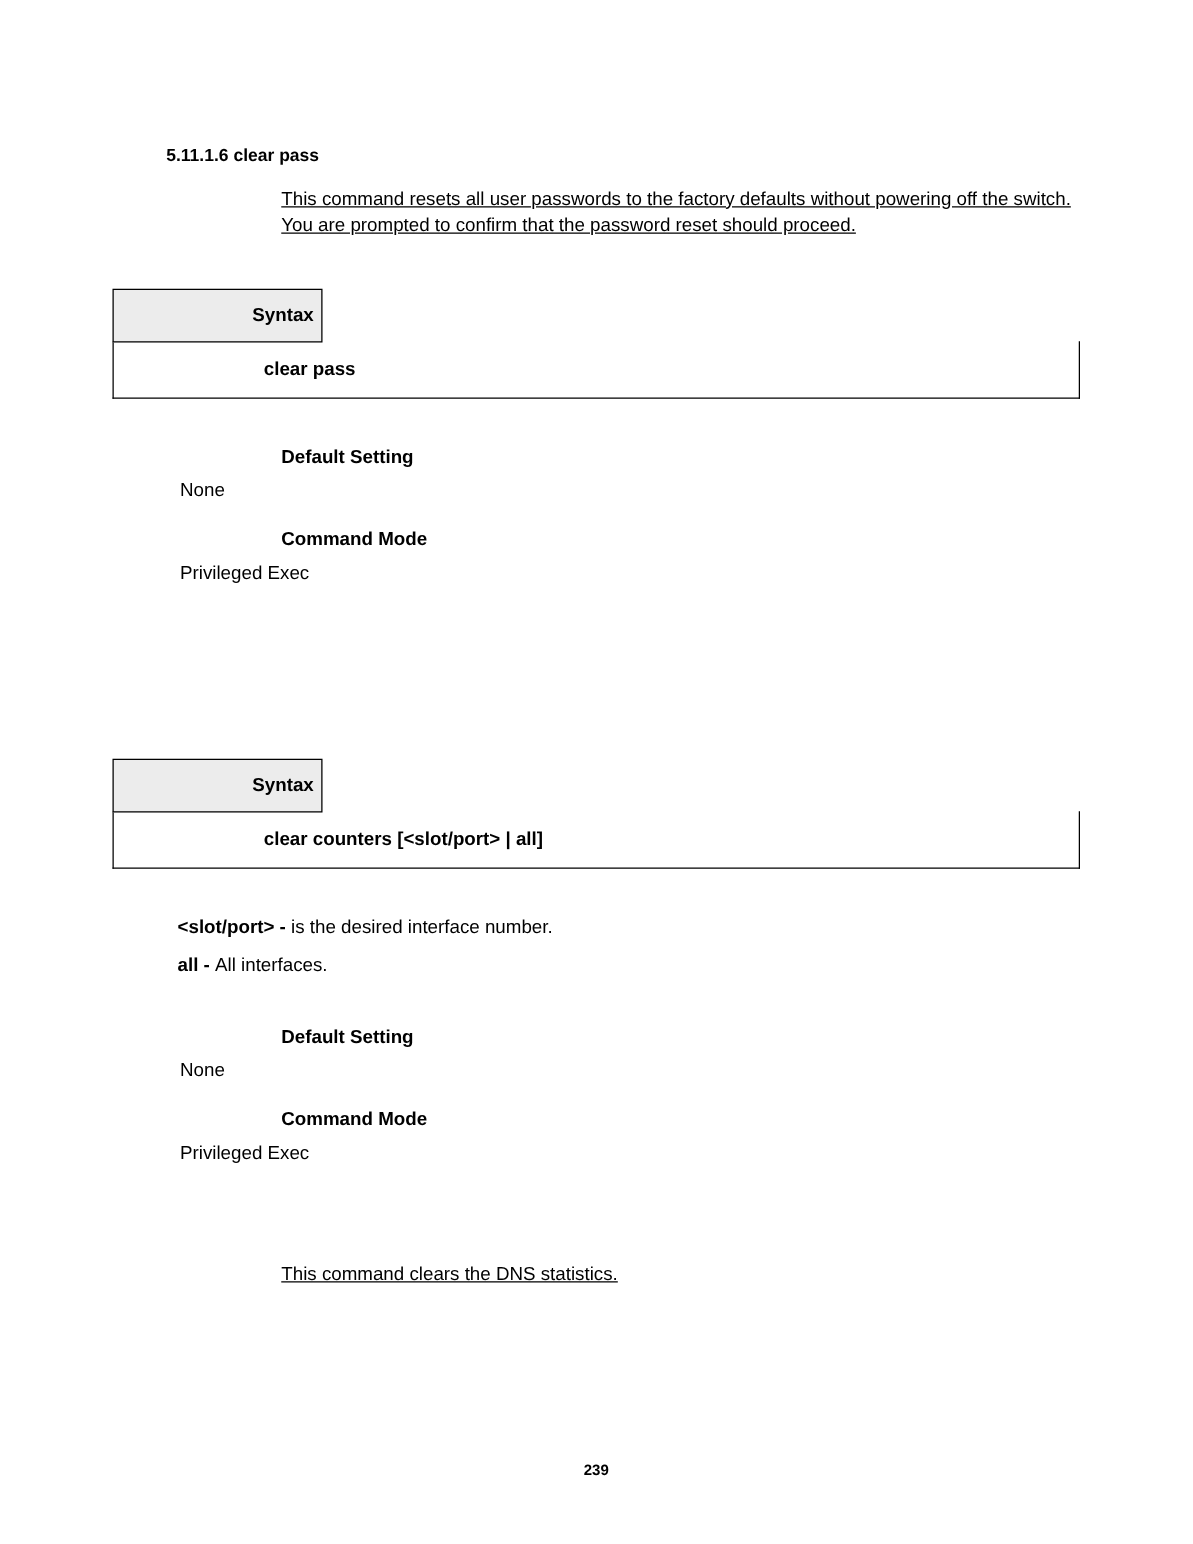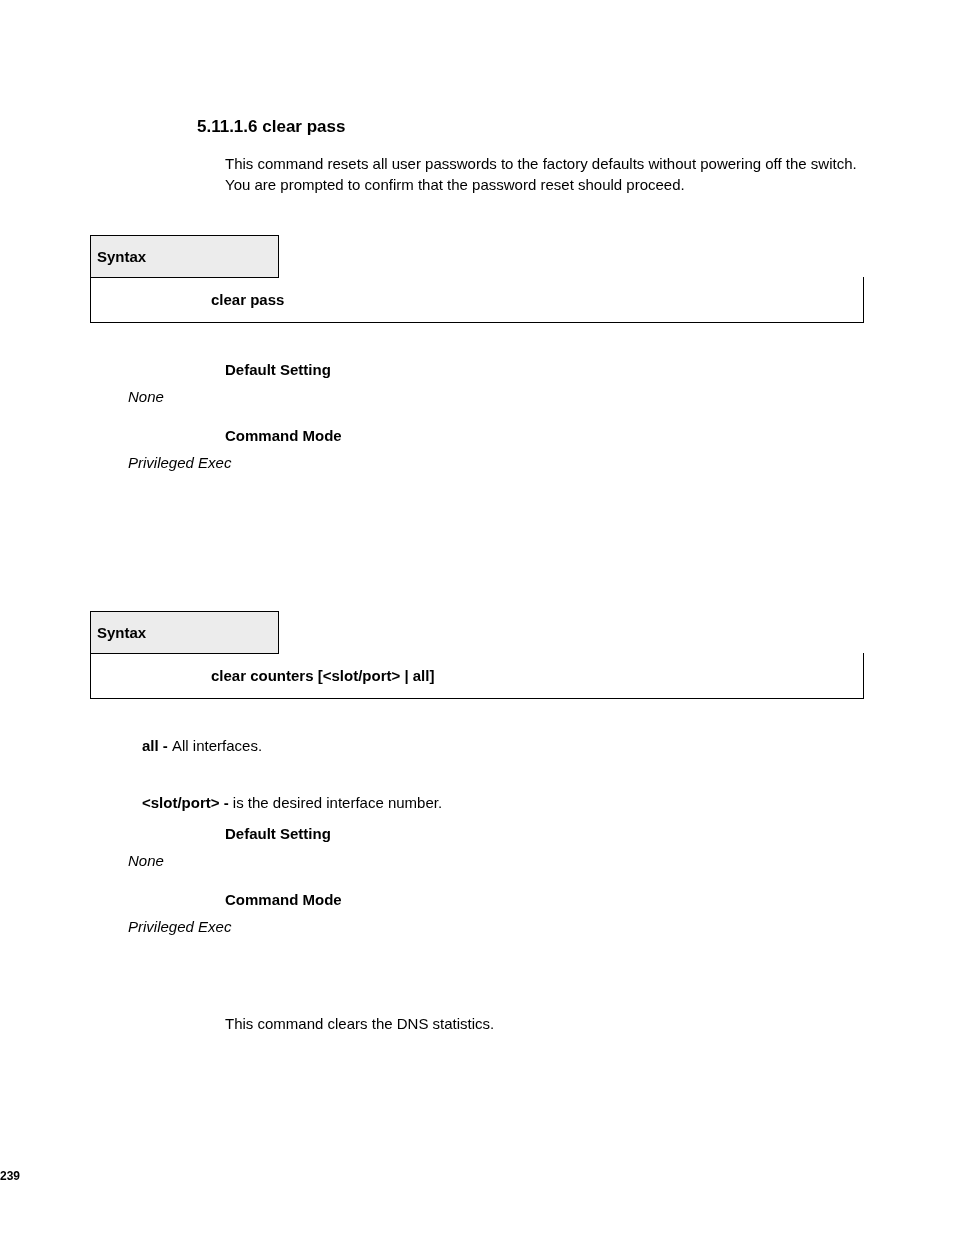--- a/index.html
+++ b/index.html
@@ -11,75 +11,76 @@
     width: 954px;
     height: 1235px;
     position: relative;
     line-height: 1.4;
   }
   .page {
     padding: 115px 90px 0 90px;
   }
   .section-heading {
     font-weight: bold;
-    font-size: 17px;
-    margin-left: 107px;
+    font-size: 14px;
+    margin-left: 43px;
     margin-bottom: 14px;
   }
   .section-heading .title {
     font-weight: bold;
   }
   .desc {
     margin-left: 135px;
     margin-right: 0;
     margin-bottom: 40px;
+    text-decoration: underline;
   }
   .syntax-container {
     margin-bottom: 36px;
   }
   .syntax-box {
     display: inline-block;
     border: 1px solid #000;
     background: #ececec;
     padding: 10px 6px 10px 6px;
-    width: 189px;
-    text-align: left;
+    width: 168px;
+    text-align: right;
     font-weight: bold;
     font-size: 15px;
   }
   .syntax-cmd {
     border: 1px solid #000;
     border-top: none;
     padding: 12px 14px 12px 120px;
     font-weight: bold;
     font-size: 15px;
     margin-top: -1px;
   }
   .subhead {
     font-weight: bold;
     margin-left: 135px;
     margin-bottom: 6px;
   }
   .value {
-    margin-left: 38px;
+    margin-left: 54px;
     margin-bottom: 18px;
-    font-style: italic;
   }
   .param {
     margin-left: 52px;
     margin-bottom: 10px;
   }
   .param b { font-weight: bold; }
   .gap-large { height: 120px; }
   .gap-med { height: 58px; }
   .page-num {
     position: absolute;
     bottom: 50px;
     left: 0;
     right: 0;
+    text-align: center;
     font-weight: bold;
     font-size: 12px;
   }
 </style>
 </head>
 <body>
 
 <div class="page">
 
   <div class="section-heading">
@@ -100,25 +101,25 @@
   <div class="value">Privileged Exec</div>
 
   <div class="gap-large"></div>
 
 
   <div class="syntax-container">
     <div class="syntax-box">Syntax</div>
     <div class="syntax-cmd">clear counters [&lt;slot/port&gt; | all]</div>
   </div>
 
+  <div class="param">
+    <b>&lt;slot/port&gt; - </b><span>is the desired interface number.</span>
+  </div>
   <div class="param" style="margin-bottom:36px;">
     <b>all - </b><span>All interfaces.</span>
-  </div>
-  <div class="param">
-    <b>&lt;slot/port&gt; - </b><span>is the desired interface number.</span>
   </div>
 
   <div class="subhead">Default Setting</div>
   <div class="value">None</div>
 
   <div class="subhead">Command Mode</div>
   <div class="value">Privileged Exec</div>
 
   <div class="gap-med"></div>
 

